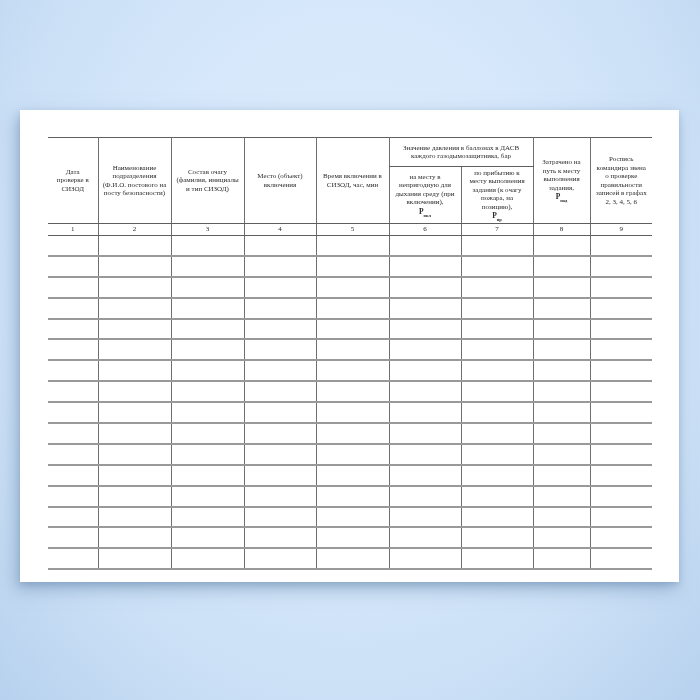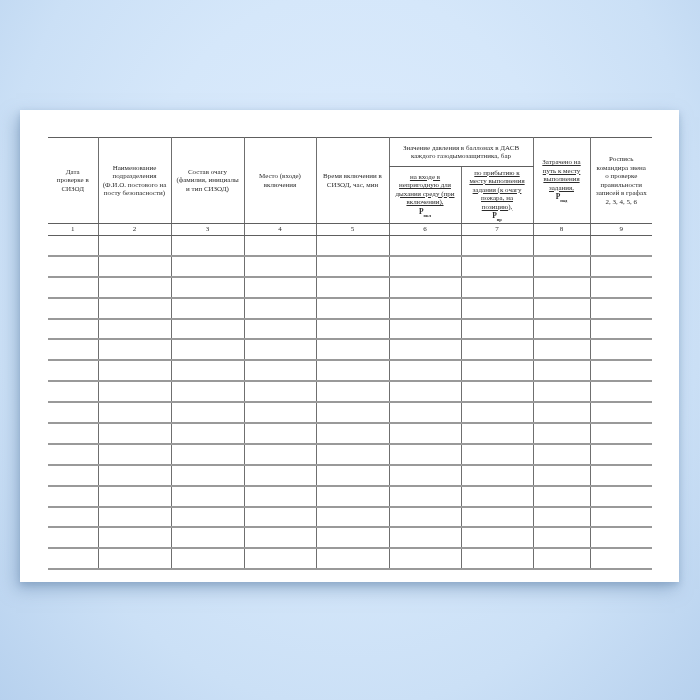--- a/index.html
+++ b/index.html
@@ -42,21 +42,21 @@
   .form-table tr.num-row td {
     height: 11px; font-size: 7px; line-height: 11px;
     border-bottom: 1px solid #5e5e5e;
   }
   .form-table tbody td {
     height: 18.9px;
     border-bottom: 2px solid #999999;
   }
   .sym { font-weight: bold; font-size: 7.5px; line-height: 9px; white-space: nowrap; }
   .sym sub { font-size: 4.5px; line-height: 4px; }
-  .hdr-label { display: block; text-decoration: underline; }
+  .hdr-label { display: block; }
 </style>
 </head>
 <body>
 
 <div class="scene">
   <div class="sheet">
     <table class="form-table">
       <colgroup>
         <col style="width:50px">
           <col style="width:73px">
@@ -66,32 +66,32 @@
           <col style="width:72px">
         <col style="width:72px">
           <col style="width:57px">
           <col style="width:62px">
       </colgroup>
       <thead>
         <tr>
           <th class="c1" rowspan="2">Дата проверке в СИЗОД</th>
           <th rowspan="2">Наименование подразделения (Ф.И.О. постового на посту безопасности)</th>
           <th rowspan="2">Состав очагу (фамилия, инициалы и тип СИЗОД)</th>
-          <th rowspan="2">Место (входе) включения</th>
+          <th rowspan="2">Место (объект) включения</th>
           <th rowspan="2">Время включении в СИЗОД, час, мин</th>
           <th colspan="2" class="span-header">Значение давления в баллонах в ДАСВ каждого газодымозащитника, бар</th>
           <th rowspan="2">
             <span class="hdr-label">Затрачено на путь к месту выполнения задания,</span>
             <span class="sym"><span>Р</span><sub>пад</sub></span>
           </th>
           <th rowspan="2">Роспись командира звена о проверке правильности записей в графах 2, 3, 4, 5, 6</th>
         </tr>
         <tr class="sub-header">
           <th>
-            <span class="hdr-label">на входе в непригодную для дыхания среду (при включении),</span>
+            <span class="hdr-label">на месту в непригодную для дыхания среду (при включении),</span>
             <span class="sym"><span>Р</span><sub>вкл</sub></span>
           </th>
           <th>
             <span class="hdr-label">по прибытию к месту выполнения задания (к очагу пожара, на позицию),</span>
             <span class="sym"><span>Р</span><sub>пр</sub></span>
           </th>
         </tr>
         <tr class="num-row">
           <td class="c1">1</td>
           <td>2</td>

